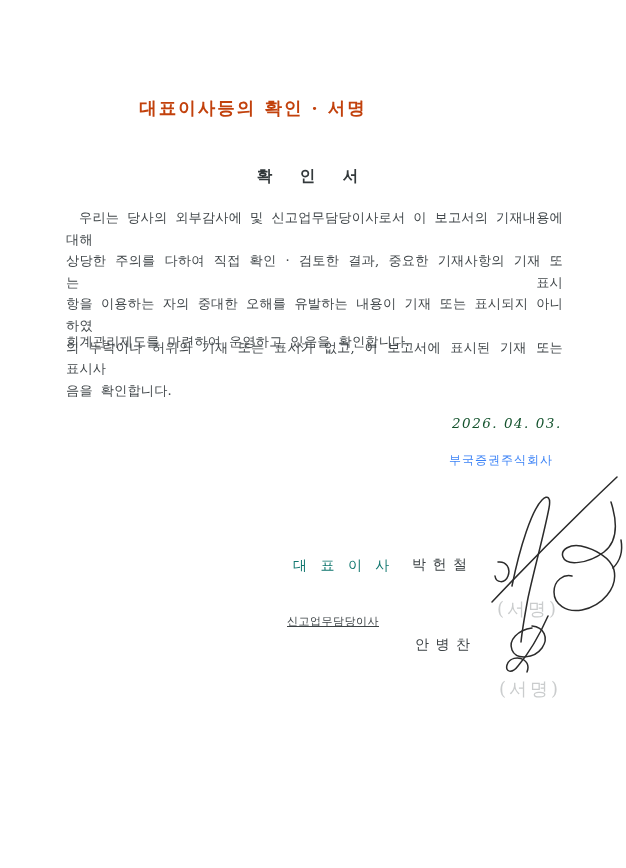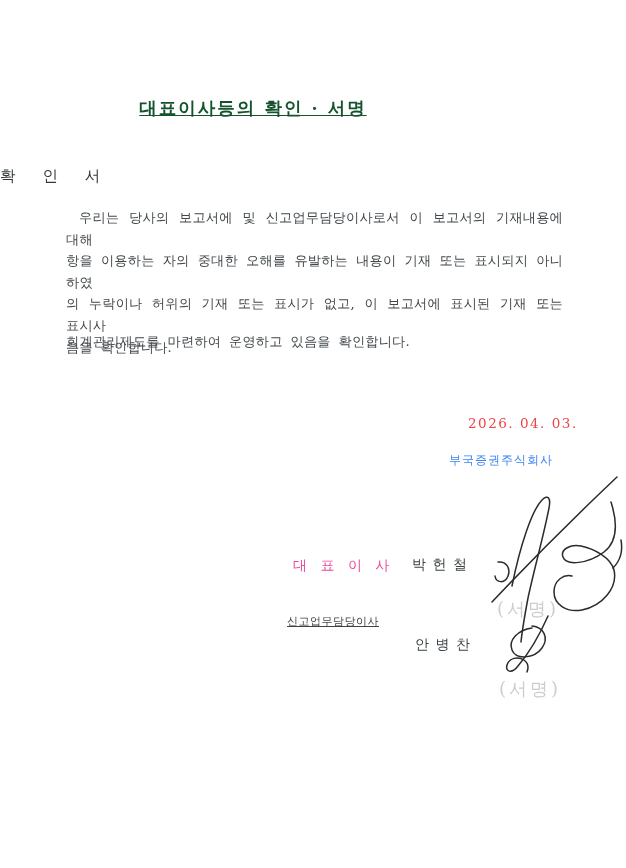--- a/index.html
+++ b/index.html
@@ -4,56 +4,57 @@
 <style>
   html,body{margin:0;padding:0;background:#e9e9e9;}
   .page{
     position:relative;width:626px;height:868px;background:#ffffff;
     font-family:"DejaVu Serif","Liberation Serif",serif;
     color:#3f4447;overflow:hidden;margin:0 auto;
   }
   .abs{position:absolute;}
   .doc-title{
     top:96px;left:0;width:506px;text-align:center;
-    font-size:17.5px;font-weight:bold;letter-spacing:2px;color:#14532d;text-decoration:underline;
+    font-size:17.5px;font-weight:bold;letter-spacing:2px;color:#c2410c;
   }
   .doc-heading{
-    top:166px;left:0;width:626px;
-    font-size:15.5px;font-weight:normal;letter-spacing:11px;color:#33393b;
+    top:166px;left:0;width:626px;text-align:center;
+    font-size:15.5px;font-weight:bold;letter-spacing:11px;color:#33393b;
   }
   .para{
     left:66px;width:497px;font-size:13.2px;line-height:21.6px;
     word-spacing:3.5px;letter-spacing:0.2px;color:#41474a;
   }
   .para .line{text-align:justify;text-align-last:justify;white-space:normal;}
   .para .line.first{text-indent:13px;}
   .para .line.plain{text-align:left;text-align-last:left;}
-  .date-line{top:415px;left:468px;font-size:13.5px;letter-spacing:1.5px;color:#ef4444;}
+  .date-line{top:415px;left:452px;font-size:13.5px;letter-spacing:1.5px;color:#14532d;font-style:italic;}
   .company-line{top:452px;left:449px;font-size:12px;letter-spacing:1px;color:#3b82f6;}
-  .sig-role-1{top:557px;left:293px;font-size:14px;word-spacing:9px;color:#ec4899;text-align:center;}
+  .sig-role-1{top:557px;left:293px;font-size:14px;word-spacing:9px;color:#0f766e;text-align:center;}
   .sig-name-1{top:556px;left:412px;font-size:14px;word-spacing:2px;color:#3c4245;}
   .sig-seal{font-size:18px;letter-spacing:3px;color:#b9bcbd;opacity:0.75;margin-top:44px;}
   .sig-seal-1{top:553px;left:497px;}
   .sig-seal-2{top:633px;left:499px;}
   .sig-role-2{top:614px;left:287px;font-size:11px;letter-spacing:0.5px;color:#3c4245;text-decoration:underline;}
   .sig-name-2{top:636px;left:415px;font-size:14px;word-spacing:2px;color:#3c4245;}
   .signatures{top:466px;left:468px;width:158px;height:240px;pointer-events:none;}
   .signatures path{fill:none;stroke:#2b2b2b;stroke-width:1.5;stroke-linecap:round;stroke-linejoin:round;}
 </style>
 </head>
 <body>
 
 <div class="page">
 
   <div class="abs doc-title">대표이사등의 확인 · 서명</div>
 
   <div class="abs doc-heading">확 인 서</div>
 
   <div class="abs para" style="top:207px">
-    <div class="line first">우리는 당사의 보고서에 및 신고업무담당이사로서 이 보고서의 기재내용에 대해</div>
+    <div class="line first">우리는 당사의 외부감사에 및 신고업무담당이사로서 이 보고서의 기재내용에 대해</div>
+    <div class="line">상당한 주의를 다하여 직접 확인 · 검토한 결과, 중요한 기재사항의 기재 또는 표시</div>
     <div class="line">항을 이용하는 자의 중대한 오해를 유발하는 내용이 기재 또는 표시되지 아니하였</div>
     <div class="line">의 누락이나 허위의 기재 또는 표시가 없고, 이 보고서에 표시된 기재 또는 표시사</div>
     <div class="line plain">음을 확인합니다.</div>
   </div>
 
   <div class="abs para" style="top:331px">
     <div class="line plain">회계관리제도를 마련하여 운영하고 있음을 확인합니다.</div>
   </div>
 
   <div class="abs date-line">2026. 04. 03.</div>

